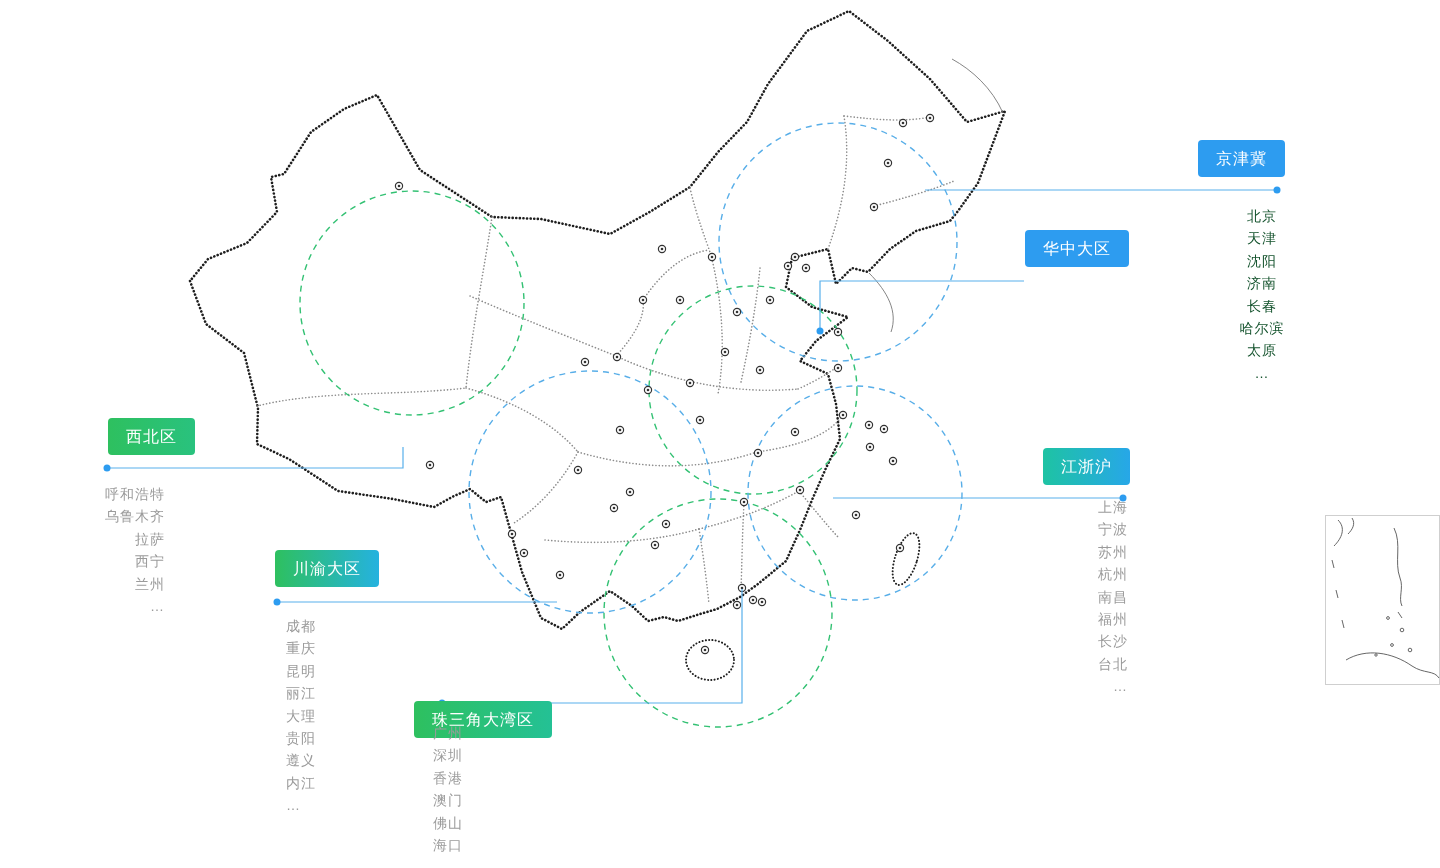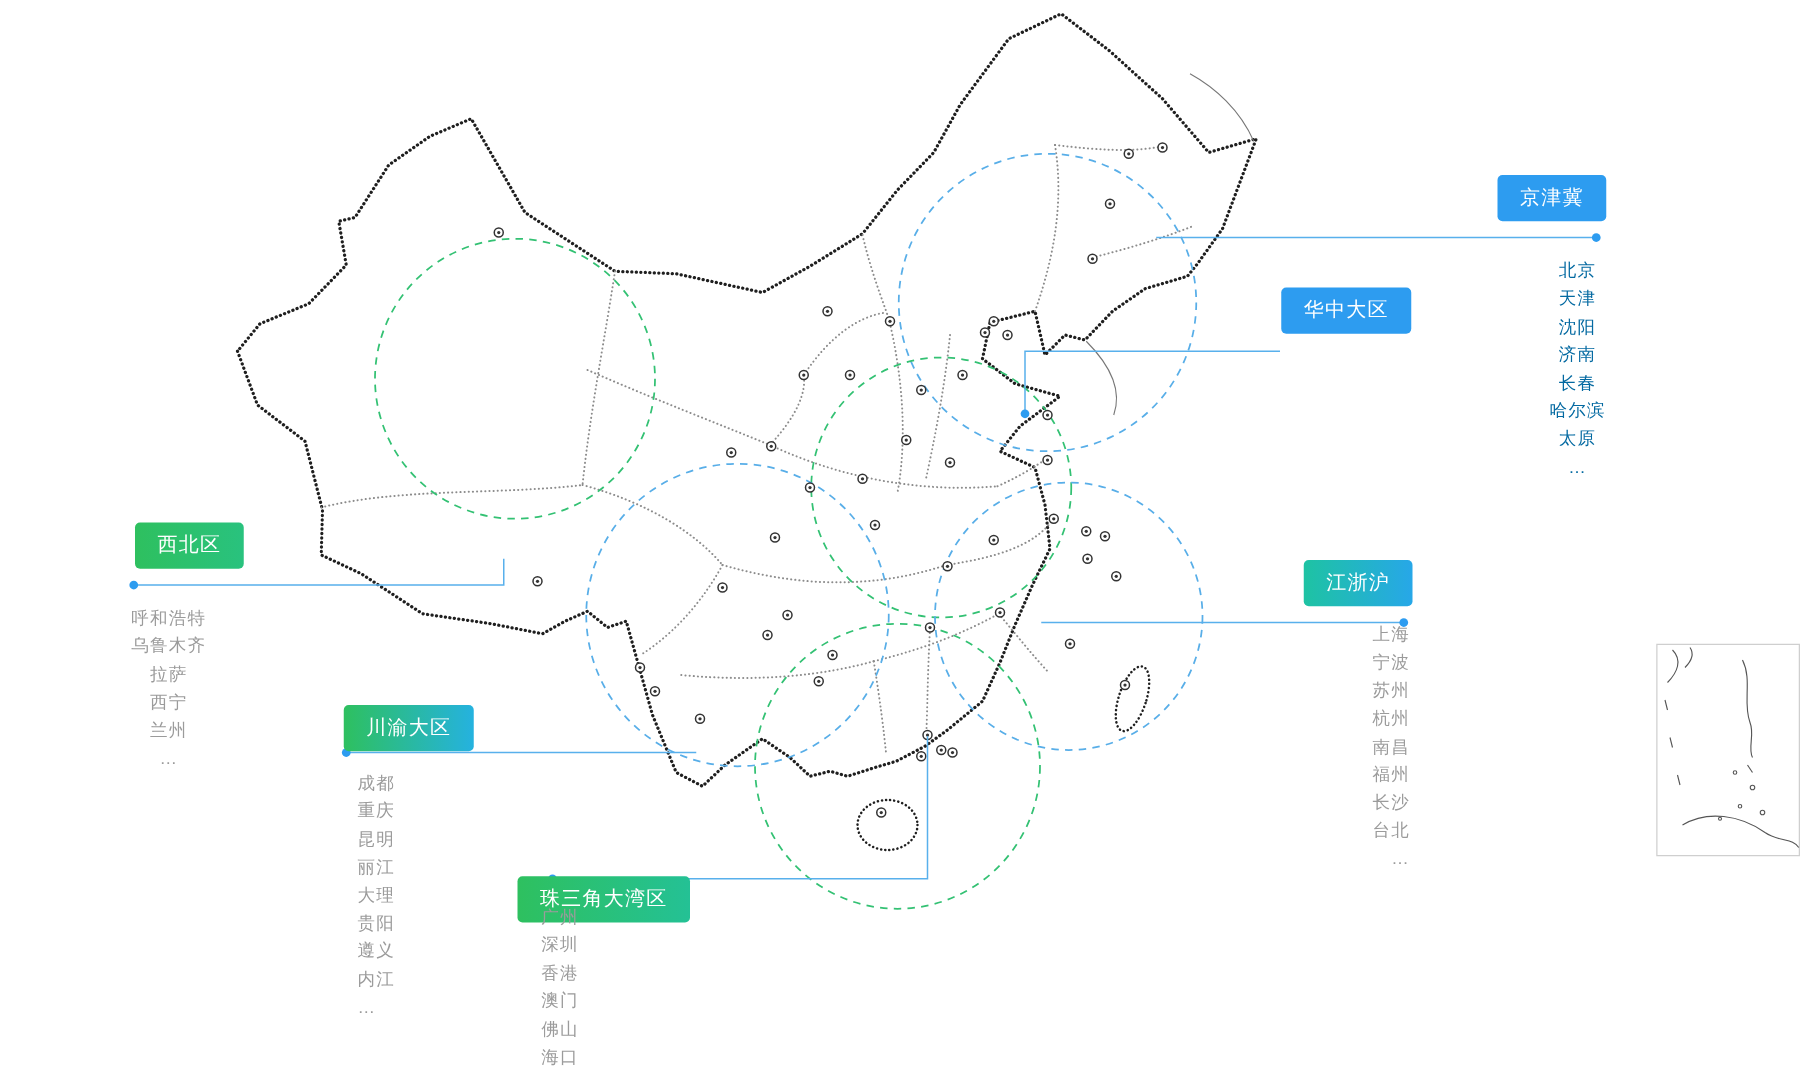--- a/index.html
+++ b/index.html
@@ -10,38 +10,38 @@
   #map-svg{position:absolute;left:0;top:0;}
 
   
   .badge{
     position:absolute;height:37px;line-height:37px;padding:0 18px;border-radius:4px;
     color:#fff;font-size:16px;letter-spacing:1px;white-space:nowrap;text-align:right;
   }
   .c-blue{background:#2d9cf0;}
   .c-green{background:linear-gradient(90deg,#2ec05f,#29c27e);}
   .c-teal{background:linear-gradient(90deg,#1ec3a3,#27a7e8);}
-  .c-greenblue{background:linear-gradient(90deg,#2ec05f,#25b2df);margin-top:14px;}
+  .c-greenblue{background:linear-gradient(90deg,#2ec05f,#25b2df);}
   .c-green2{background:linear-gradient(90deg,#2ec05f,#24c195);}
 
   .badge-jingjinji{left:1198px;top:140px;}
   .badge-huazhong{left:1025px;top:230px;}
   .badge-xibei{left:108px;top:418px;}
   .badge-jiangzhehu{left:1043px;top:448px;}
   .badge-chuanyu{left:275px;top:550px;}
   .badge-zhusanjiao{left:414px;top:653px;margin-top:48px;}
 
   
   .cities{
     position:absolute;font-size:14px;color:#9b9b9b;line-height:22.4px;letter-spacing:1px;
   }
   .cities .city{white-space:nowrap;}
-  .cities-jingjinji{left:1182px;top:205px;width:160px;text-align:center;color:#0369a1;}
+  .cities-jingjinji{left:1182px;top:205px;width:160px;text-align:center;color:#14532d;}
   .cities-huazhong{left:1008px;top:295px;width:120px;text-align:right;}
-  .cities-xibei{left:105px;top:483px;text-align:center;}
+  .cities-xibei{left:105px;top:483px;text-align:right;}
   .cities-jiangzhehu{left:1008px;top:496px;width:120px;text-align:right;}
   .cities-chuanyu{left:286px;top:615px;text-align:left;}
   .cities-zhusanjiao{left:433px;top:722px;text-align:left;}
 
   
   .border-cn{fill:none;stroke:#1f1f1f;stroke-width:2.6;stroke-dasharray:0.1 3.5;stroke-linecap:round;stroke-linejoin:round;}
   .island{fill:none;stroke:#1f1f1f;stroke-width:2;stroke-dasharray:0.1 3.2;stroke-linecap:round;}
   .prov{fill:none;stroke:#8c8c8c;stroke-width:1.6;stroke-dasharray:0.1 3.2;stroke-linecap:round;}
   .thin{fill:none;stroke:#777;stroke-width:0.9;}
   .dash{fill:none;stroke-width:1.4;stroke-dasharray:6 5;}

